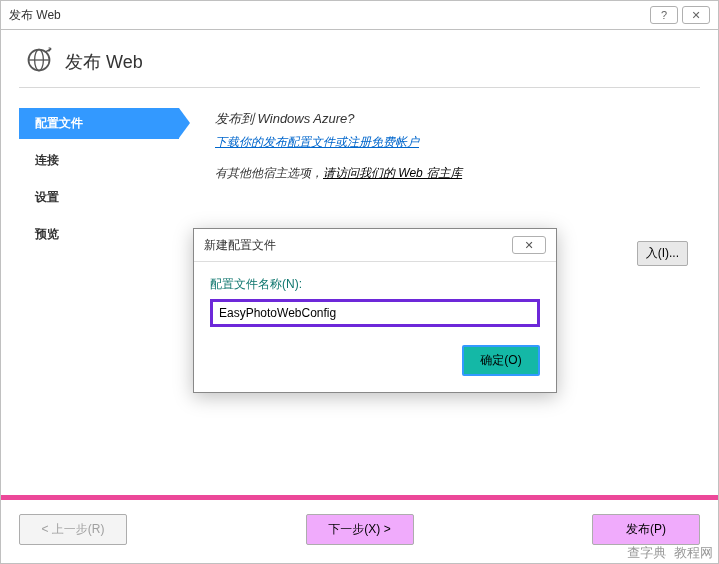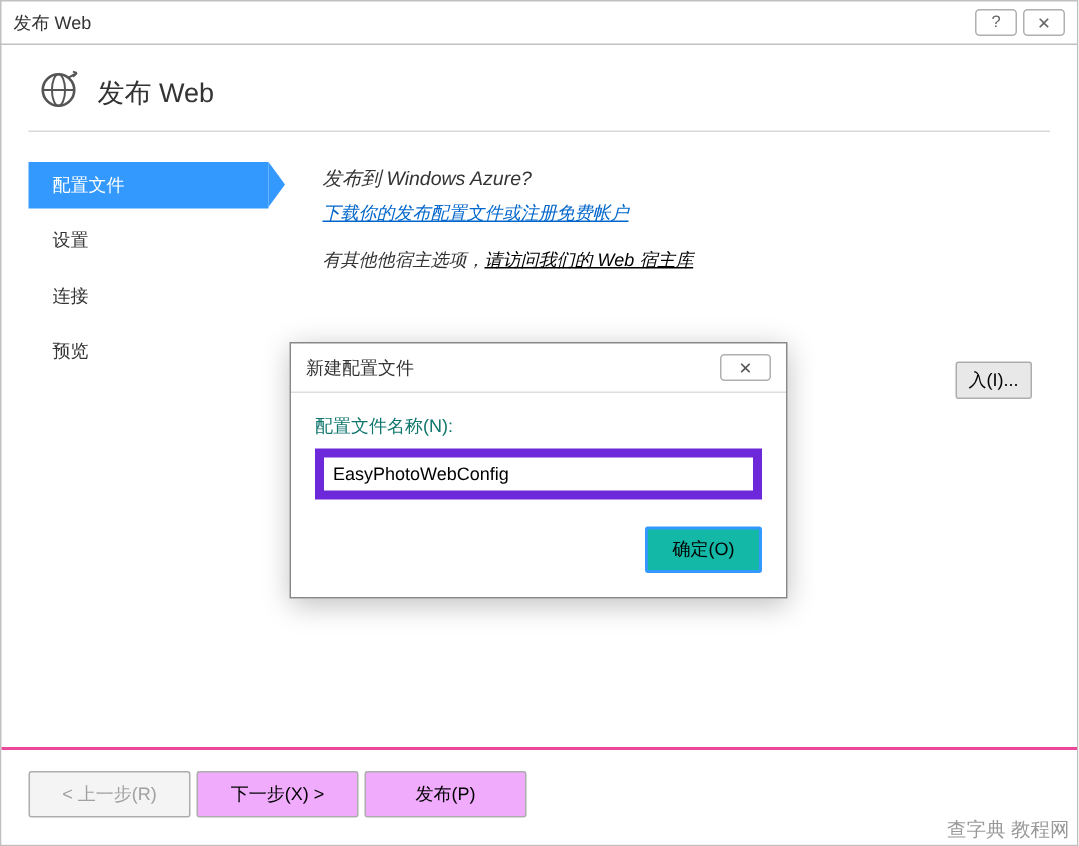--- a/index.html
+++ b/index.html
@@ -12,54 +12,54 @@
     .window-body { border: 1px solid #c0c0c0; border-top: none; height: 534px; background: #fff; padding: 0; position: relative; }
     
     .header-section { display: flex; align-items: center; padding: 16px 24px 10px 24px; gap: 12px; }
     .globe-icon svg { width: 28px; height: 28px; }
     .header-title { font-size: 18px; color: #333; }
     
     .divider { height: 1px; background: #d8d8d8; margin: 0 18px 8px 18px; }
     
     .content { display: flex; padding: 8px 18px 0 18px; gap: 0; }
     
-    .sidebar { width: 160px; padding-top: 4px; }
+    .sidebar { width: 160px; padding-top: 4px; font-weight: bold; }
     .sidebar-item { position: relative; padding: 7px 16px; color: #333; cursor: pointer; margin-bottom: 6px; }
     .sidebar-item.active { background: #3399ff; color: #fff; }
     .sidebar-item.active::after {
       content: ""; position: absolute; right: -11px; top: 0;
       width: 0; height: 0; border-top: 15px solid transparent; border-bottom: 15px solid transparent; border-left: 11px solid #3399ff;
     }
     
     .main { flex: 1; padding: 6px 0 0 36px; font-style: italic; }
     .main-heading { font-size: 13px; color: #333; margin-bottom: 6px; }
     .main-link { color: #0066cc; text-decoration: underline; cursor: pointer; display: inline-block; margin-bottom: 14px; }
     .main-text { color: #333; display: inline; }
     .main-text-link { color: #000000; text-decoration: underline; cursor: pointer; }
     
     .import-btn { position: absolute; right: 30px; top: 211px; border: 1px solid #adadad; background: #e8e8e8; padding: 3px 8px; border-radius: 2px; cursor: pointer; }
     
     
-    .modal { position: absolute; left: 192px; top: 198px; width: 332px; background: #fff; border: 1px solid #888; box-shadow: 0 4px 18px rgba(0,0,0,0.25); }
+    .modal { position: absolute; left: 192px; top: 198px; width: 364px; background: #fff; border: 1px solid #888; box-shadow: 0 4px 18px rgba(0,0,0,0.25); }
     .modal-title { padding: 7px 10px; display: flex; align-items: center; border-bottom: 1px solid #ddd; }
     .modal-title span { flex: 1; color: #333; }
     .modal-close { width: 34px; height: 18px; border: 1px solid #b0b0b0; border-radius: 3px; display: flex; align-items: center; justify-content: center; color: #555; cursor: pointer; font-size: 11px; }
     .modal-body { padding: 14px 16px 16px 16px; }
     .modal-label { color: #0f766e; margin-bottom: 6px; display: block; }
-    .modal-input { width: 100%; border: 6px solid #6d28d9; padding: 4px 6px; font-size: 12px; outline: none; }
+    .modal-input { width: 100%; border: 3px solid #6d28d9; padding: 4px 6px; font-size: 12px; outline: none; }
     .modal-buttons { display: flex; justify-content: flex-end; gap: 10px; margin-top: 18px; }
     .modal-btn { min-width: 78px; padding: 5px 12px; border: 1px solid #adadad; background: #f0f0f0; cursor: pointer; border-radius: 2px; }
     .modal-btn.primary { border: 2px solid #3399ff; background: #14b8a6; }
     
-    .footer { position: absolute; left: 0; right: 0; bottom: 0; padding: 14px 18px 18px 18px; border-top: 2px solid #ec4899; display: flex; justify-content: flex-start; gap: 4px; background: #fff; }
+    .footer { position: absolute; left: 0; right: 0; bottom: 0; padding: 14px 18px 18px 18px; border-top: 5px solid #ec4899; display: flex; justify-content: space-between; gap: 14px; background: #fff; }
     .footer-btn { min-width: 108px; padding: 6px 14px; border: 1px solid #adadad; background: #f0abfc; cursor: pointer; border-radius: 2px; text-align: center; }
     .footer-btn.disabled { color: #a0a0a0; background: #f4f4f4; cursor: default; }
     
     .watermark { position: absolute; right: 6px; bottom: 2px; color: #bbb; font-size: 10px; pointer-events: none; }
-    .watermark .wm-top { font-size: 13px; color: #999; text-align: right; }
+    .watermark .wm-top { font-size: 13px; color: #999; text-align: right; font-family: Liberation Mono, monospace; }
   </style>
 </head>
 <body>
 
 <div class="titlebar">
   <span class="title">发布 Web</span>
   <div class="tb-btn">?</div>
   <div class="tb-btn">✕</div>
 </div>
 
@@ -75,22 +75,22 @@
         </svg>
     </span>
     <span class="header-title">发布 Web</span>
   </div>
 
   <div class="divider"></div>
 
   <div class="content">
     <div class="sidebar">
       <div class="sidebar-item active"><span>配置文件</span></div>
+      <div class="sidebar-item"><span>连接</span></div>
       <div class="sidebar-item"><span>设置</span></div>
-      <div class="sidebar-item"><span>连接</span></div>
       <div class="sidebar-item"><span>预览</span></div>
     </div>
 
     <div class="main">
       <div class="main-heading">发布到 Windows Azure?</div>
       <a class="main-link">下载你的发布配置文件或注册免费帐户</a>
       <div>
         <span class="main-text">有其他他宿主选项，</span><a class="main-text-link">请访问我们的 Web 宿主库</a>
       </div>
     </div>

